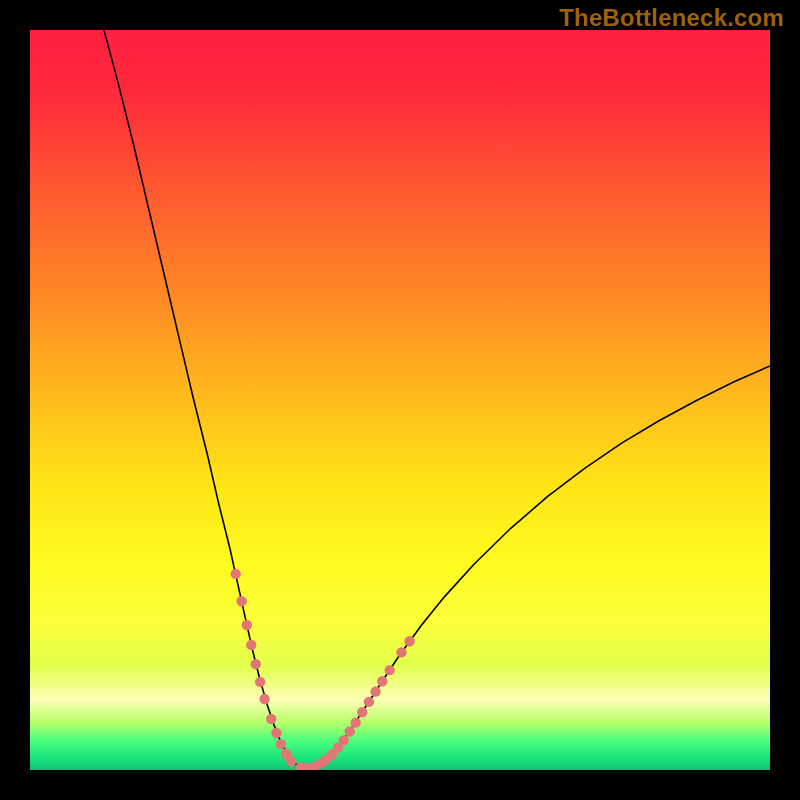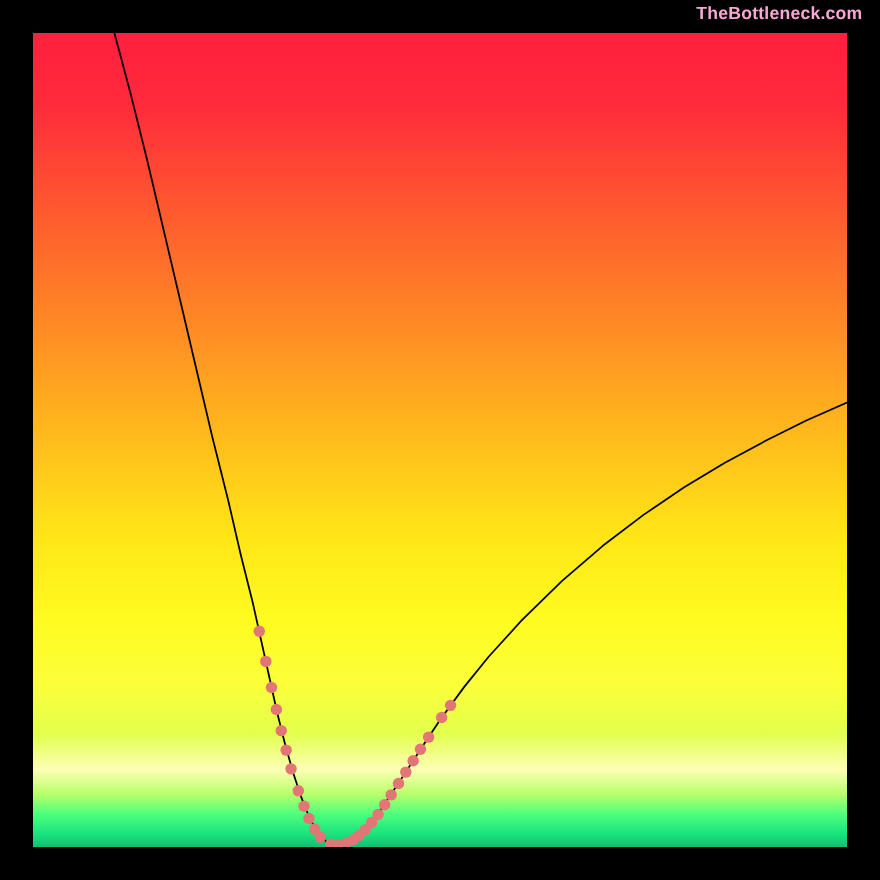--- a/index.html
+++ b/index.html
@@ -8,23 +8,23 @@
     position: relative;
     width: 800px;
     height: 800px;
     background: #000;
   }
   .watermark {
     position: absolute;
     top: 4px;
     right: 16px;
     font-family: Arial, Helvetica, sans-serif;
-    font-size: 16px;
+    font-size: 24px;
     font-weight: 600;
-    color: #f9a8d4;
+    color: #a16207;
     letter-spacing: 0.2px;
     z-index: 5;
     text-align: center;
   }
   .plot {
     position: absolute;
     left: 30px;
     top: 30px;
     width: 740px;
     height: 740px;

